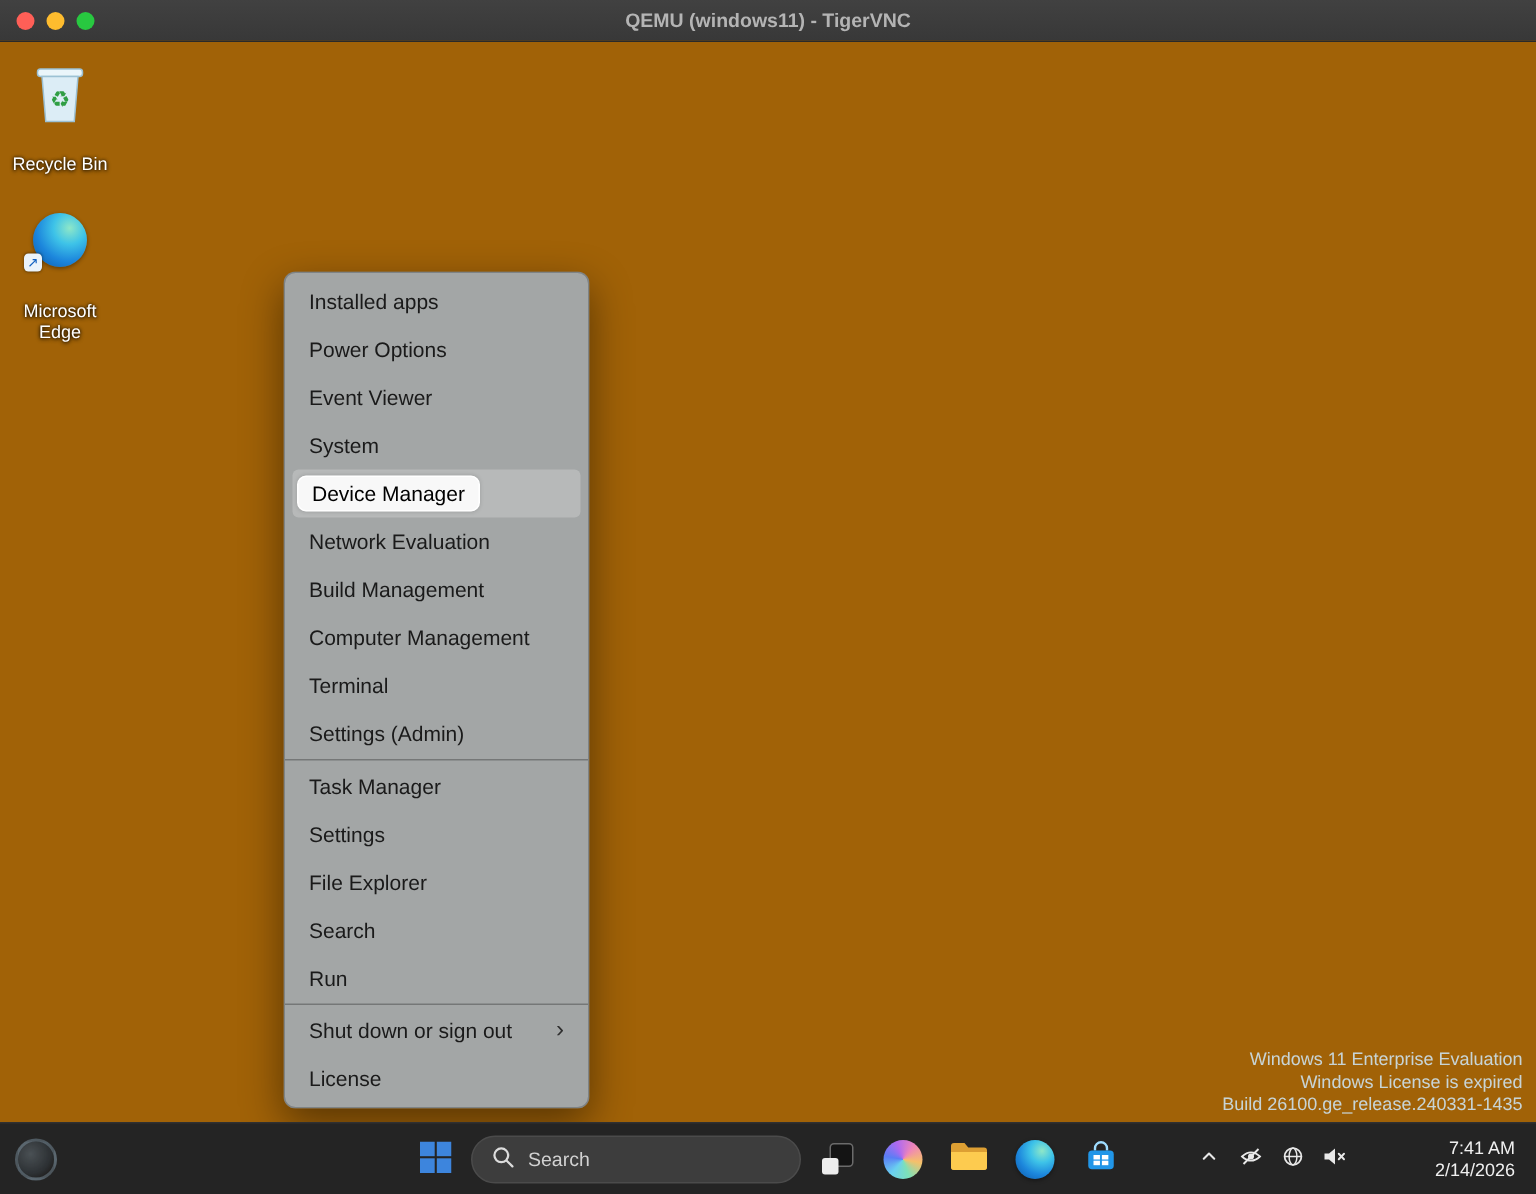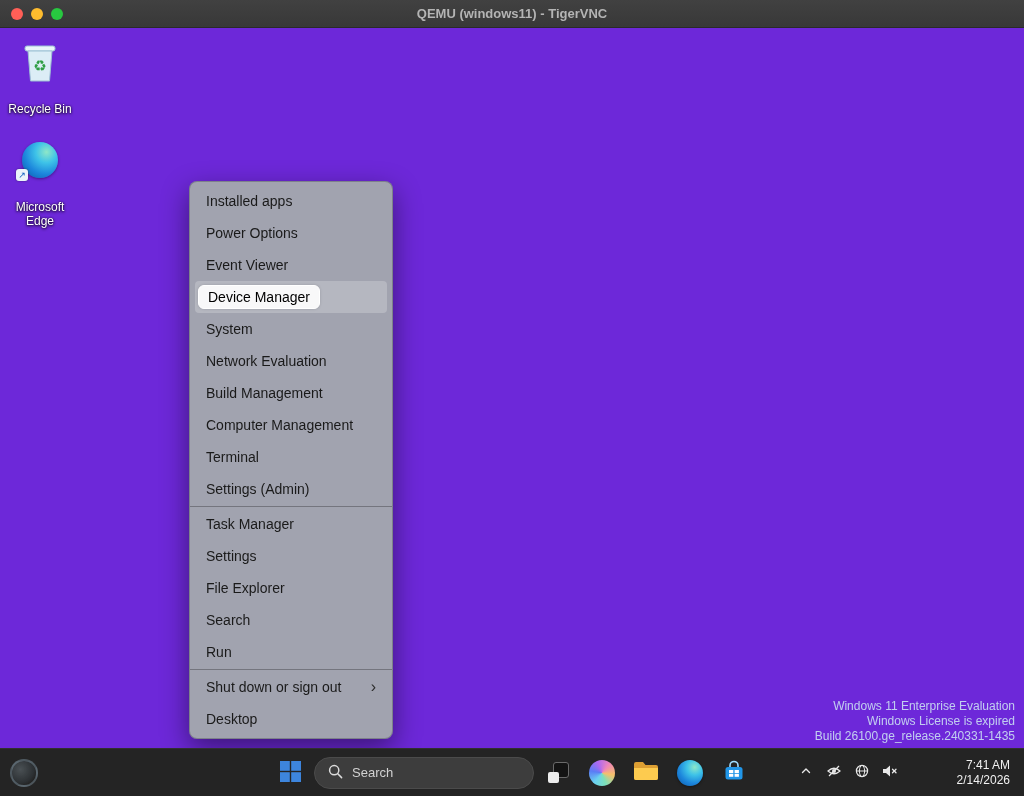--- a/index.html
+++ b/index.html
@@ -1,17 +1,17 @@
 <!DOCTYPE html>
 <html><head>
 <meta charset="utf-8">
 <style>
   * { margin:0; padding:0; box-sizing:border-box; }
   body { background:#000; font-family:"Liberation Sans", sans-serif; }
-  .screen { position:relative; width:1024px; height:796px; overflow:hidden; background:#6d28d9; }
+  .screen { position:relative; width:1024px; height:796px; overflow:hidden; background:#a16207; }
 
   
   .titlebar { position:absolute; top:0; left:0; right:0; height:28px;
     background:linear-gradient(#414141,#383838); display:flex; align-items:center; justify-content:center;
     border-bottom:1px solid #2a2a2a; }
   .traffic { position:absolute; left:11px; top:0; height:100%; display:flex; align-items:center; gap:8px; }
   .tl { width:12px; height:12px; border-radius:50%; display:inline-block; }
   .tl.red{ background:#ff5f57; } .tl.yellow{ background:#febc2e; } .tl.green{ background:#28c840; }
   .win-title { font-size:13px; font-weight:bold; color:#b4b4b4; }
 
@@ -105,25 +105,25 @@
   <div class="ctxmenu">
     <div class="mi">
         <span>Installed apps</span>
       </div>
     <div class="mi">
         <span>Power Options</span>
       </div>
     <div class="mi">
         <span>Event Viewer</span>
       </div>
+    <div class="mi">
+        <span>System</span>
+      </div>
     <div class="mi hl">
         <span class="pill">Device Manager</span>
-      </div>
-    <div class="mi">
-        <span>System</span>
       </div>
     <div class="mi">
         <span>Network Evaluation</span>
       </div>
     <div class="mi">
         <span>Build Management</span>
       </div>
     <div class="mi">
         <span>Computer Management</span>
       </div>
@@ -148,21 +148,21 @@
       </div>
     <div class="mi">
         <span>Run</span>
       </div>
     <div class="menu-sep"></div>
     <div class="mi has-sub">
       <span>Shut down or sign out</span>
       <span class="chev">›</span>
     </div>
     <div class="mi">
-        <span>Desktop</span>
+        <span>License</span>
       </div>
   </div>
 
   <div class="wm">
     <div>Windows 11 Enterprise Evaluation</div>
     <div>Windows License is expired</div>
     <div>Build 26100.ge_release.240331-1435</div>
   </div>
 
   <div class="taskbar">

